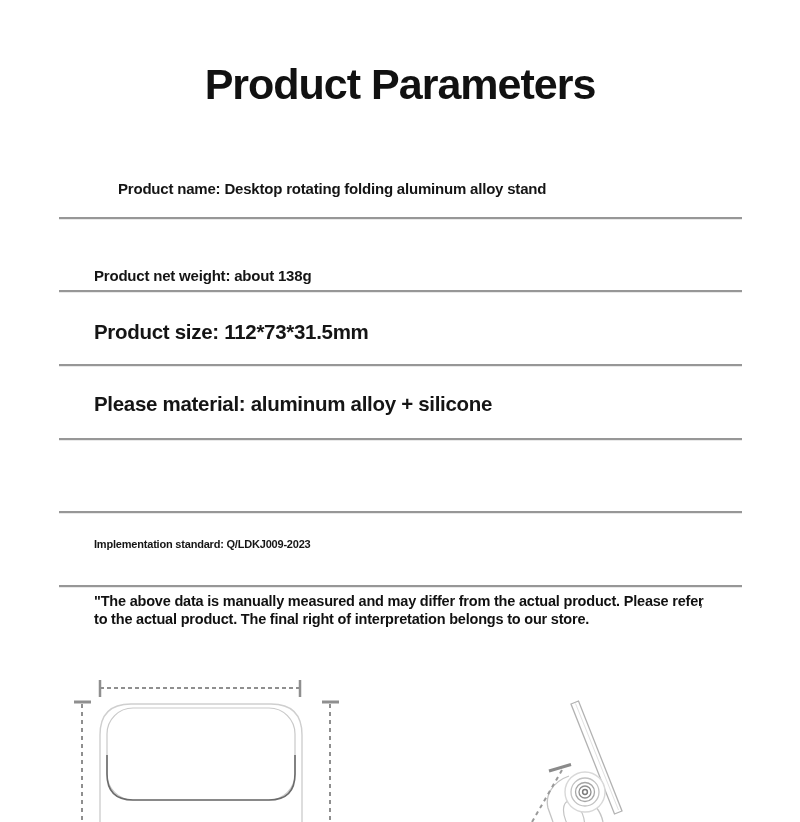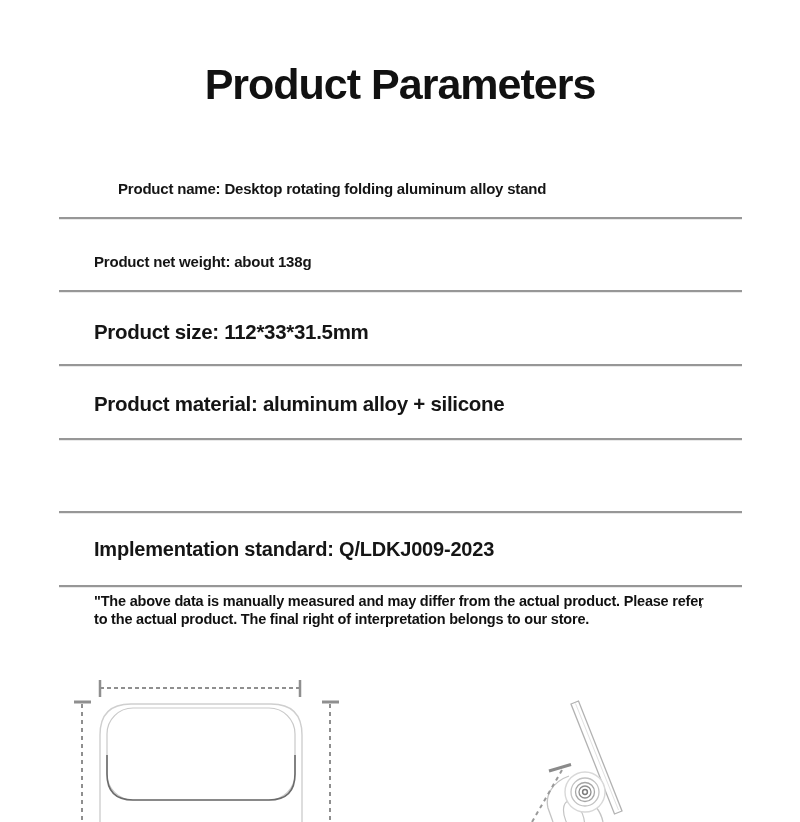--- a/index.html
+++ b/index.html
@@ -24,21 +24,21 @@
   }
   .row {
     position: absolute;
     left: 94px;
     color: #151515;
     font-weight: bold;
     letter-spacing: -0.2px;
     white-space: nowrap;
   }
   .row.small  { font-size: 15px; }
-  .row.medium { font-size: 20px; }
+  .row.medium { font-size: 11px; }
   .row.large  { font-size: 20.5px; letter-spacing: -0.3px; }
   .divider {
     position: absolute;
     left: 59px;
     width: 683px;
     height: 2px;
     background: #979797;
     border-bottom: 1px solid #e9e9e9;
   }
   .disclaimer {
@@ -71,27 +71,27 @@
 </head>
 <body>
 
 <div class="page">
 
   <div class="title">Product Parameters</div>
 
   <div class="row small" style="top:180px;margin-left:24px;">Product name: Desktop rotating folding aluminum alloy stand</div>
   <div class="divider" style="top:217px;"></div>
 
-  <div class="row small" style="top:253px;">Product net weight: about 138g</div>
+  <div class="row small" style="top:267px;">Product net weight: about 138g</div>
   <div class="divider" style="top:290px;"></div>
 
-  <div class="row large" style="top:320px;">Product size: 112*33*31.5mm</div>
+  <div class="row large" style="top:320px;">Product size: 112*73*31.5mm</div>
   <div class="divider" style="top:364px;"></div>
 
-  <div class="row large" style="top:392px;">Product material: aluminum alloy + silicone</div>
+  <div class="row large" style="top:392px;">Please material: aluminum alloy + silicone</div>
   <div class="divider" style="top:438px;"></div>
 
   <div class="divider" style="top:511px;"></div>
 
   <div class="row medium" style="top:538px;">Implementation standard: Q/LDKJ009-2023</div>
   <div class="divider" style="top:585px;"></div>
 
   <div class="disclaimer">"The above data is manually measured and may differ from the actual product. Please refer to the actual product. The final right of interpretation belongs to our store.</div>
   <div class="stray-mark">,</div>
 

